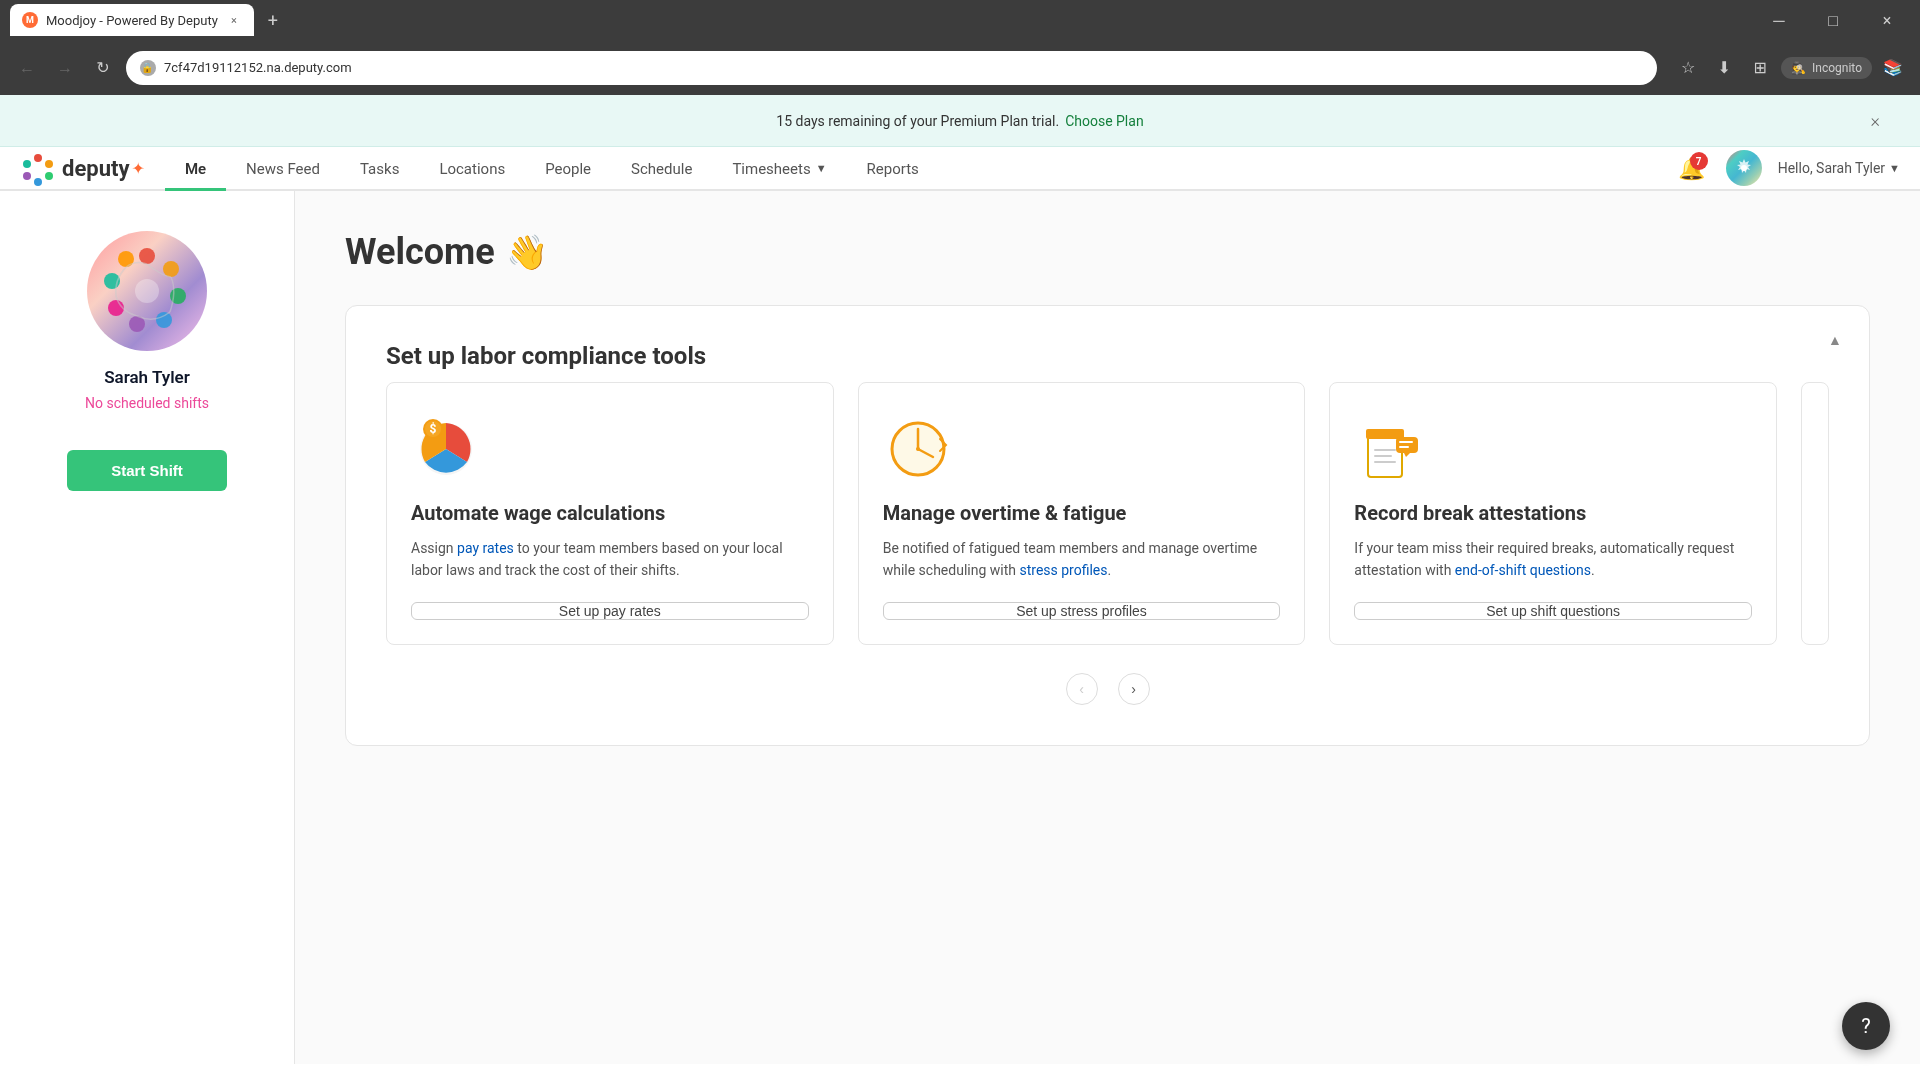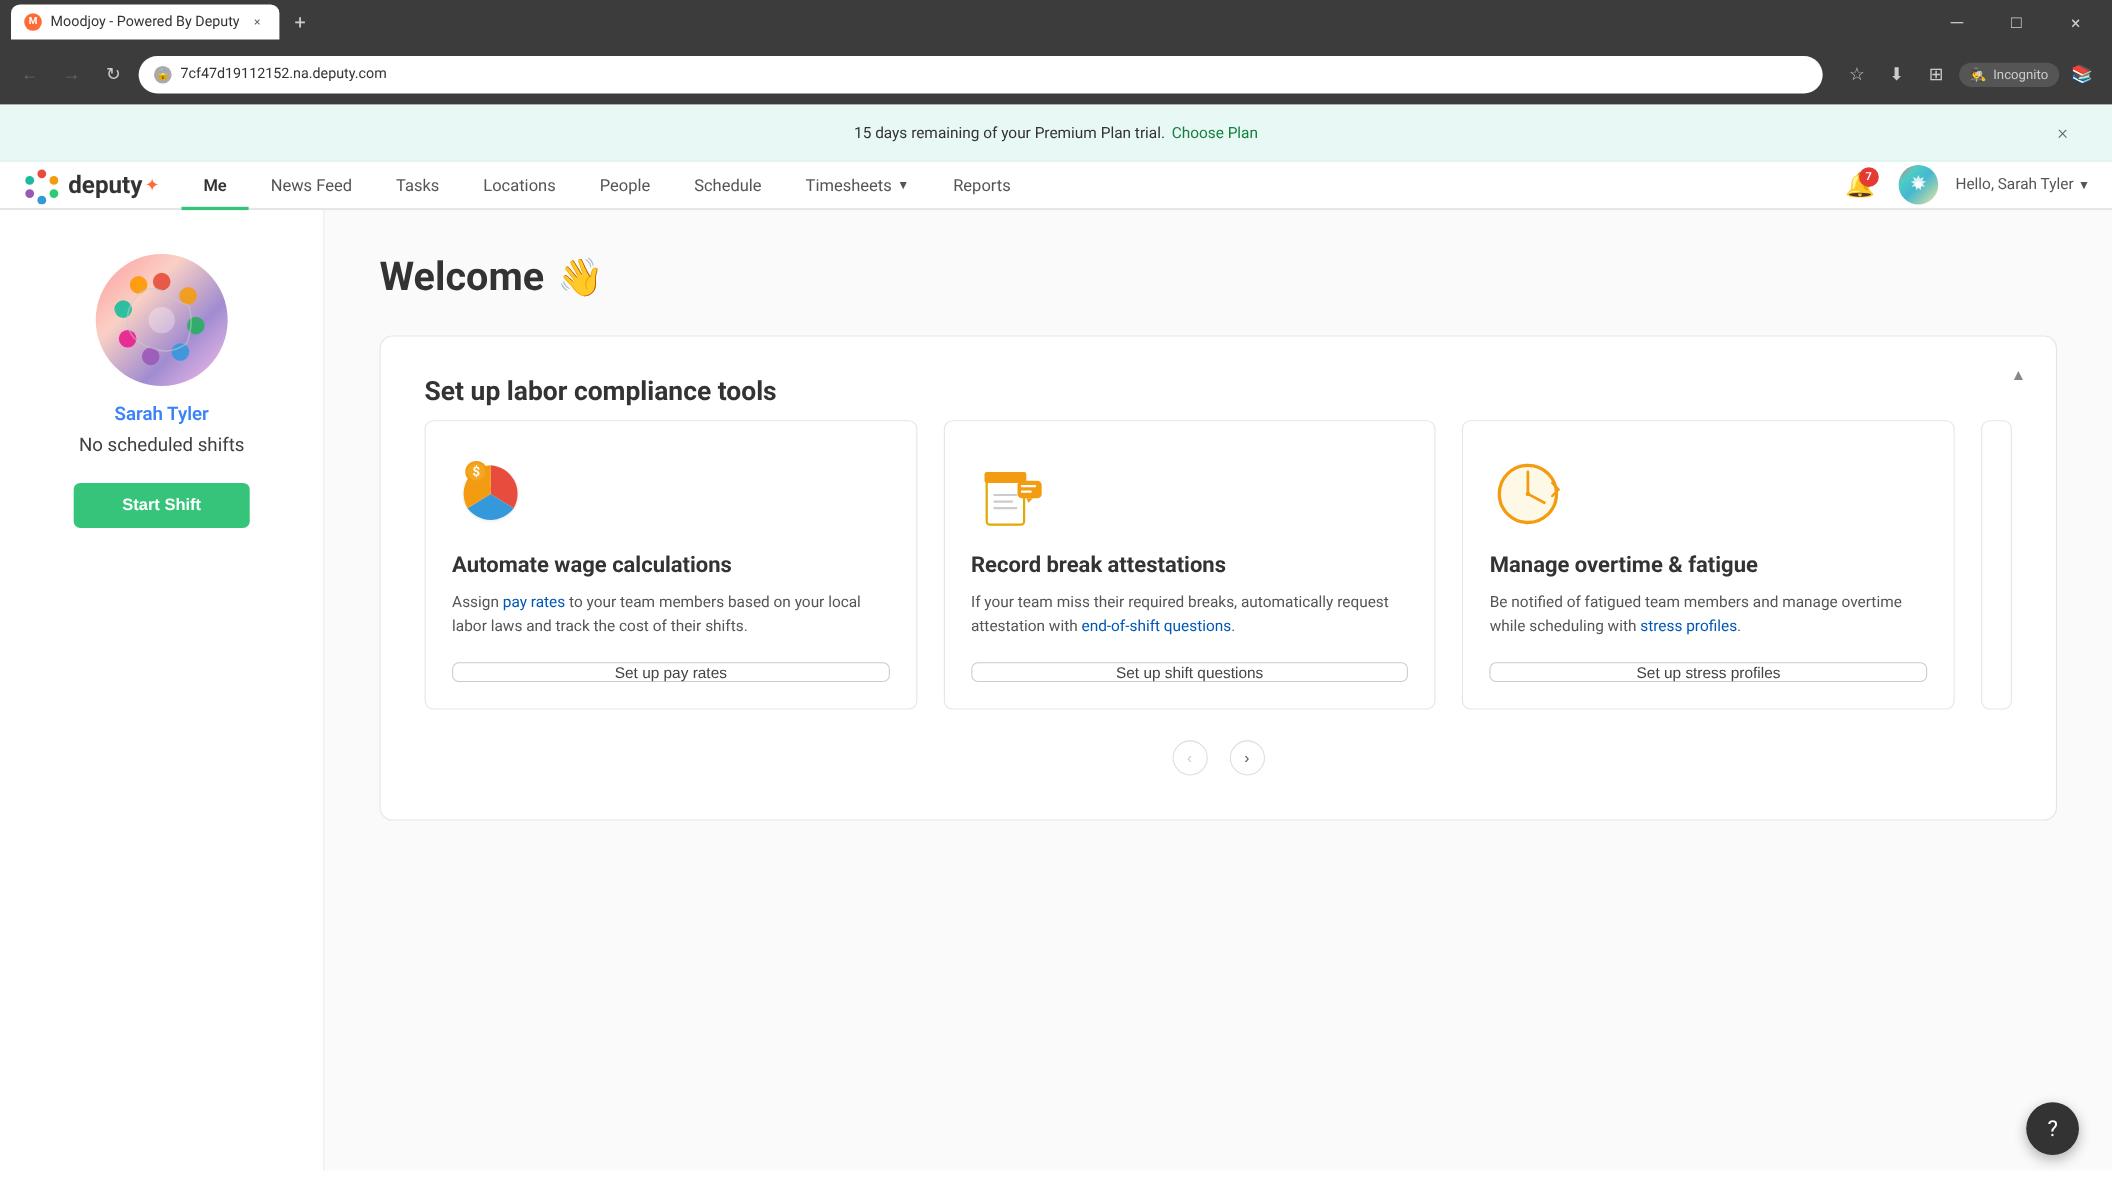--- a/index.html
+++ b/index.html
@@ -45,22 +45,22 @@
     .settings-btn { width: 36px; height: 36px; border-radius: 50%; display: flex; align-items: center; justify-content: center; cursor: pointer; background: linear-gradient(135deg, #ff6b6b, #4ecdc4, #45b7d1, #96ceb4, #ffeaa7); }
     .user-greeting { font-size: 14px; color: #555; cursor: pointer; display: flex; align-items: center; gap: 4px; }
 
     
     .main-layout { display: flex; height: calc(1080px - 95px - 52px - 60px); }
 
     
     .sidebar { width: 295px; background: #fff; border-right: 1px solid #e5e5e5; display: flex; flex-direction: column; align-items: center; padding: 40px 20px 20px; }
     .avatar-container { width: 120px; height: 120px; border-radius: 50%; background: linear-gradient(135deg, #ff9a9e, #fad0c4, #a18cd1, #fbc2eb); display: flex; align-items: center; justify-content: center; margin-bottom: 16px; overflow: hidden; }
     .avatar-svg { width: 110px; height: 110px; }
-    .sidebar-name { font-size: 17px; font-weight: 600; color: #3b82f6; margin-bottom: 8px; }
-    .sidebar-status { font-size: 17px; color: #404040; margin-bottom: 24px; }
+    .sidebar-name { font-size: 17px; font-weight: 600; color: #0f172a; margin-bottom: 8px; }
+    .sidebar-status { font-size: 14px; color: #ec4899; margin-bottom: 39px; }
     .start-shift-btn { background: #35c47a; color: white; border: none; border-radius: 6px; padding: 12px 32px; font-size: 15px; font-weight: 600; cursor: pointer; width: 160px; }
 
     
     .main-content { flex: 1; padding: 40px 50px; overflow-y: auto; background: #fafafa; }
     .welcome-title { font-size: 36px; font-weight: 700; color: #333; margin-bottom: 32px; display: flex; align-items: center; gap: 12px; }
     .wave-emoji { font-size: 34px; }
 
     .section-card { background: #fff; border-radius: 12px; border: 1px solid #e5e5e5; padding: 36px 40px 40px; position: relative; }
     .section-title { font-size: 24px; font-weight: 700; color: #333; margin-bottom: 12px; }
     .section-desc { font-size: 15px; color: #666; margin-bottom: 36px; line-height: 1.5; }
@@ -249,59 +249,59 @@
           <div class="feature-desc">
             Assign <a>pay rates</a> to your team members based on your local labor laws and track the cost of their shifts.
           </div>
           <button class="feature-btn">Set up pay rates</button>
         </div>
 
         <div class="feature-card">
           <div class="feature-icon">
             <svg viewBox="0 0 70 70" xmlns="http://www.w3.org/2000/svg">
 
+              <circle cx="35" cy="38" r="26" fill="#fef9e7" stroke="#f39c12" stroke-width="3"></circle>
+              <circle cx="35" cy="38" r="2" fill="#f39c12"></circle>
+
+              <line x1="35" y1="38" x2="35" y2="18" stroke="#f39c12" stroke-width="2.5" stroke-linecap="round"></line>
+              <line x1="35" y1="38" x2="50" y2="46" stroke="#f39c12" stroke-width="2.5" stroke-linecap="round"></line>
+
+              <path d="M57 28 L63 34 L57 40" stroke="#f39c12" stroke-width="2" fill="none" stroke-linecap="round"></path>
+            </svg>
+          </div>
+          <div class="feature-title">Manage overtime &amp; fatigue</div>
+          <div class="feature-desc">
+            Be notified of fatigued team members and manage overtime while scheduling with <a>stress profiles</a>.
+          </div>
+          <button class="feature-btn">Set up stress profiles</button>
+        </div>
+
+        <div class="feature-card">
+          <div class="feature-icon">
+            <svg viewBox="0 0 70 70" xmlns="http://www.w3.org/2000/svg">
+
               <rect x="14" y="24" width="34" height="42" rx="3" fill="#fff" stroke="#e0a800" stroke-width="2"></rect>
 
               <rect x="12" y="18" width="38" height="10" rx="2" fill="#f39c12"></rect>
 
               <rect x="20" y="38" width="22" height="2" rx="1" fill="#ccc"></rect>
               <rect x="20" y="44" width="18" height="2" rx="1" fill="#ccc"></rect>
               <rect x="20" y="50" width="22" height="2" rx="1" fill="#ccc"></rect>
 
               <rect x="42" y="26" width="22" height="16" rx="4" fill="#f39c12"></rect>
               <path d="M50 42 L52 46 L56 42" fill="#f39c12"></path>
               <rect x="45" y="30" width="14" height="2" rx="1" fill="white"></rect>
               <rect x="45" y="35" width="10" height="2" rx="1" fill="white"></rect>
             </svg>
           </div>
           <div class="feature-title">Record break attestations</div>
           <div class="feature-desc">
             If your team miss their required breaks, automatically request attestation with <a>end-of-shift questions</a>.
           </div>
           <button class="feature-btn">Set up shift questions</button>
-        </div>
-
-        <div class="feature-card">
-          <div class="feature-icon">
-            <svg viewBox="0 0 70 70" xmlns="http://www.w3.org/2000/svg">
-
-              <circle cx="35" cy="38" r="26" fill="#fef9e7" stroke="#f39c12" stroke-width="3"></circle>
-              <circle cx="35" cy="38" r="2" fill="#f39c12"></circle>
-
-              <line x1="35" y1="38" x2="35" y2="18" stroke="#f39c12" stroke-width="2.5" stroke-linecap="round"></line>
-              <line x1="35" y1="38" x2="50" y2="46" stroke="#f39c12" stroke-width="2.5" stroke-linecap="round"></line>
-
-              <path d="M57 28 L63 34 L57 40" stroke="#f39c12" stroke-width="2" fill="none" stroke-linecap="round"></path>
-            </svg>
-          </div>
-          <div class="feature-title">Manage overtime &amp; fatigue</div>
-          <div class="feature-desc">
-            Be notified of fatigued team members and manage overtime while scheduling with <a>stress profiles</a>.
-          </div>
-          <button class="feature-btn">Set up stress profiles</button>
         </div>
 
         <div style="width:28px; border:1px solid #e5e5e5; border-radius:8px; background:#fff; overflow:hidden; flex-shrink:0;"></div>
       </div>
 
       <div class="carousel-nav">
         <button class="carousel-btn disabled">
           <span>‹</span>
         </button>
         <button class="carousel-btn">

